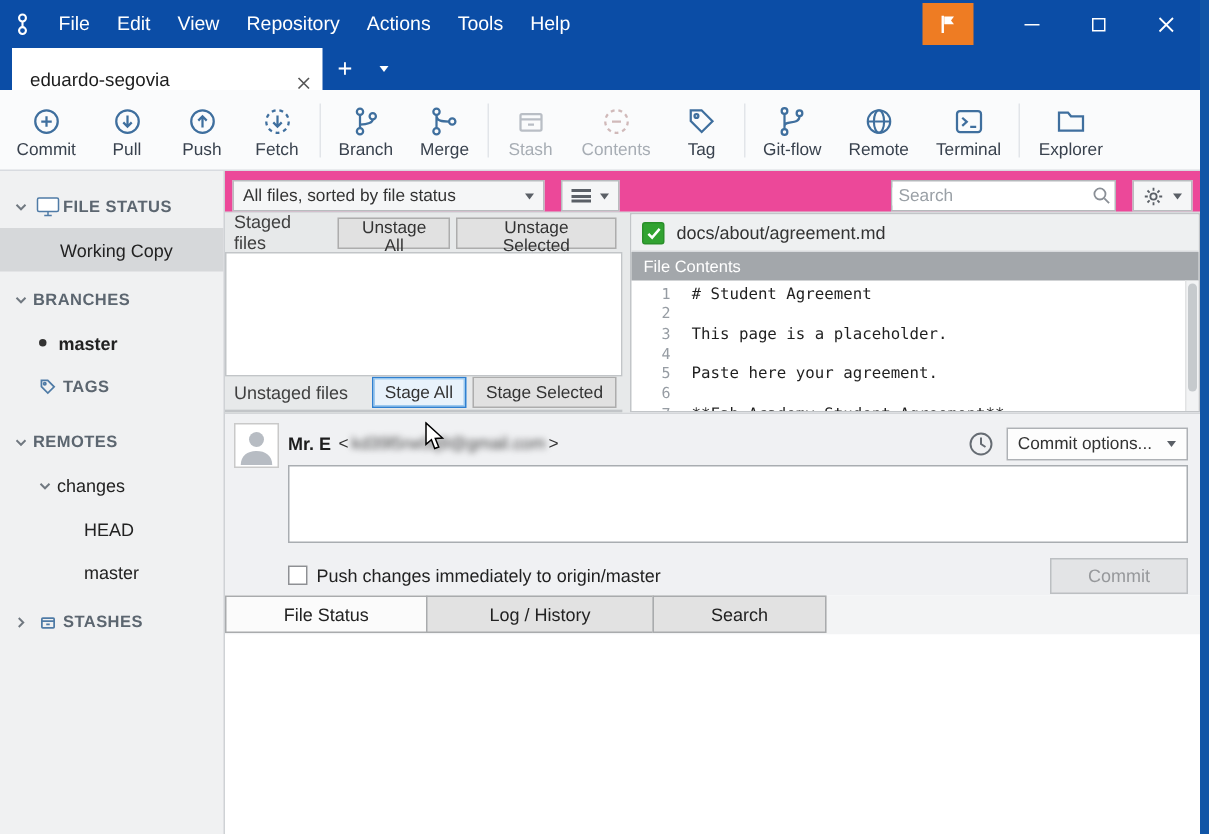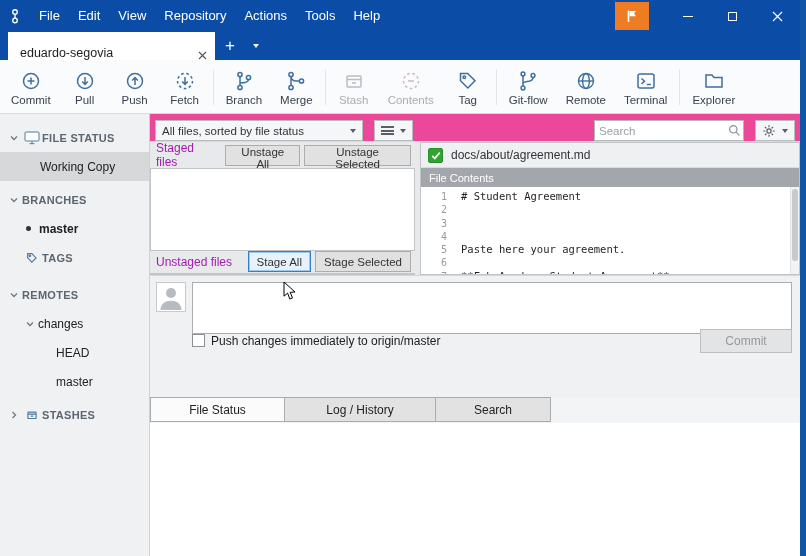--- a/index.html
+++ b/index.html
@@ -62,21 +62,21 @@
   .fspacer { flex:1; }
   .search-box { width:150px; height:21px; background:#fff; border:1px solid #b5b8bb; display:flex; align-items:center; }
   .search-box input { flex:1; border:none; outline:none; font-size:11.5px; padding:0 4px; font-family:"Liberation Sans", sans-serif; color:#333; min-width:0; }
   .search-box input::placeholder { color:#9aa0a6; }
   .mag { width:18px; display:flex; justify-content:center; }
 
   
   .panels { flex:1; display:flex; background:#e7e9ea; min-height:0; }
   .left-col { flex:none; width:265px; display:flex; flex-direction:column; }
   .panel-header { height:26px; display:flex; align-items:center; gap:4px; padding:0 4px 0 6px; }
-  .panel-header .ph-label { font-size:12px; color:#a21caf; }
+  .panel-header .ph-label { font-size:12px; color:#404040; }
   .ph-spacer { flex:1; }
   .small-btn { height:21px; padding:0 8px; background:#e1e1e1; border:1px solid #adadad; font-size:11.5px; color:#333; font-family:"Liberation Sans", sans-serif; }
   .small-btn.focused { background:#e8f2fb; border:1px solid #2f80d0; box-shadow:inset 0 0 0 1px #9cc9ef; }
   .file-list { background:#fff; border:1px solid #c2c5c8; position:relative; overflow:hidden; }
   .staged-list { height:96px; }
   .unstaged-list { flex:1; }
   .file-row { height:24px; display:flex; align-items:center; gap:9px; padding:0 8px; }
   .chk { flex:none; width:15px; height:15px; background:#31a331; border:1px solid #2a8f2a; border-radius:2px; display:flex; align-items:center; justify-content:center; }
   .vscroll { position:absolute; top:0; bottom:0; right:0; width:9px; background:#f2f3f4; border-left:1px solid #e2e3e4; }
   .vthumb { position:absolute; top:2px; left:1px; width:6px; background:#c6cacd; border-radius:3px; }
@@ -463,20 +463,21 @@
             <div class="code-line">
                 <span class="ln">1</span>
                 <span class="lt"># Student Agreement</span>
               </div>
             <div class="code-line">
                 <span class="ln">2</span>
                 <span class="lt"></span>
               </div>
             <div class="code-line">
                 <span class="ln">3</span>
+                <span class="lt">This page is a placeholder.</span>
               </div>
             <div class="code-line">
                 <span class="ln">4</span>
                 <span class="lt"></span>
               </div>
             <div class="code-line">
                 <span class="ln">5</span>
                 <span class="lt">Paste here your agreement.</span>
               </div>
             <div class="code-line">
@@ -494,20 +495,39 @@
           </div>
         </div>
       </div>
 
       <div class="commit-area">
         <div class="avatar">
           <svg width="28" height="28" viewBox="0 0 28 28">
               <circle cx="14" cy="10" r="5" fill="#b7bcc3"></circle>
               <path d="M3.5 27c0-6.2 4.7-9.3 10.5-9.3S24.5 20.8 24.5 27" fill="#b7bcc3"></path>
             </svg>
+        </div>
+        <div class="meta-row">
+          <span class="author-name">Mr. E</span>
+          <span class="email-wrap">
+            <span>&lt;</span>
+            <span class="email-red">kd39l5rw0q9@gmail.com</span>
+            <span>&gt;</span>
+          </span>
+          <span class="mspacer"></span>
+          <button class="icon-btn">
+            <svg width="18" height="18" viewBox="0 0 18 18" fill="none" stroke="#666c73" stroke-width="1.3">
+                <circle cx="9" cy="9" r="7"></circle>
+                <path d="M9 4.6V9l3 2"></path>
+              </svg>
+          </button>
+          <button class="options-btn">
+            <span>Commit options...</span>
+            <span class="caret"></span>
+          </button>
         </div>
         <textarea class="commit-msg" style=""></textarea>
         <div class="commit-foot">
           <span class="cb"></span>
           <span class="cb-label">Push changes immediately to origin/master</span>
           <button class="commit-btn" disabled="">Commit</button>
         </div>
       </div>
 
       <div class="bottom-tabs">

